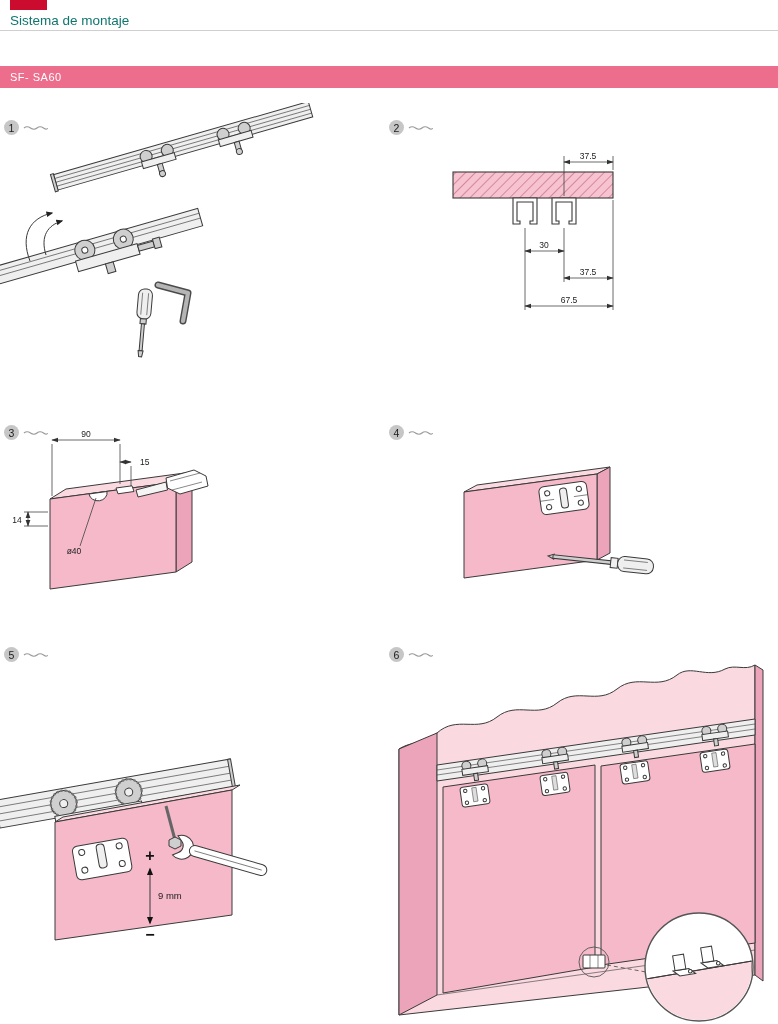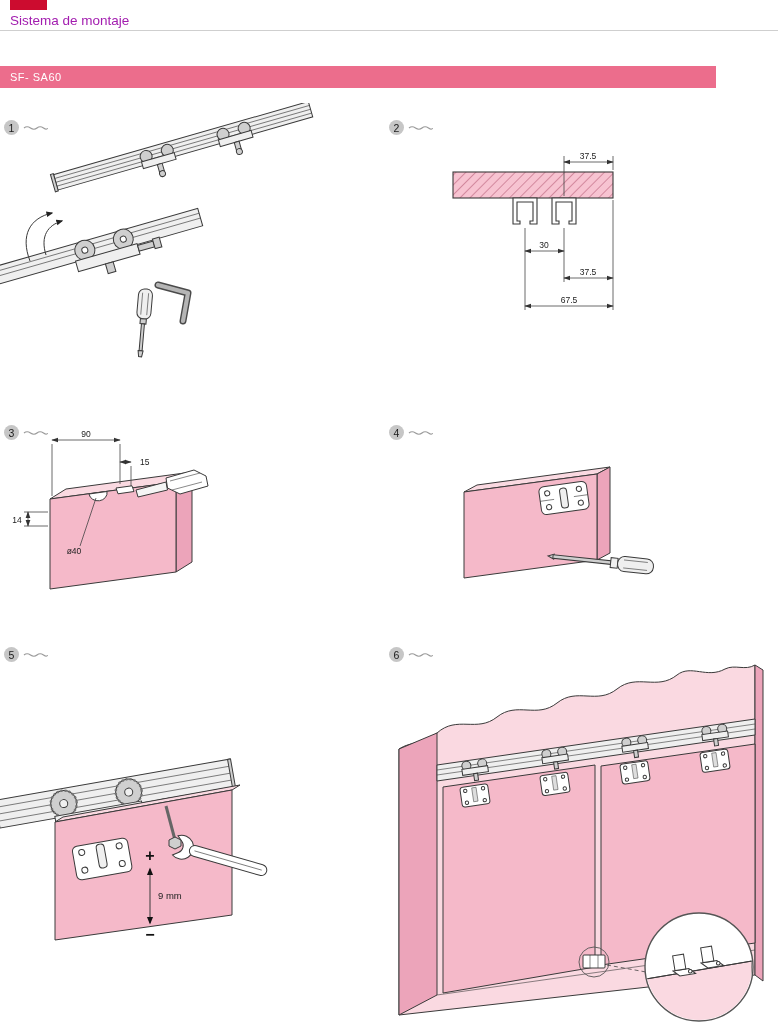--- a/index.html
+++ b/index.html
@@ -1,21 +1,21 @@
 <!DOCTYPE html>
 <html style="--brand_red: #cc0c2f; --banner_bg: #ec6d8c; --banner_text: #ffffff; --panel_pink: #f5b9c9; --panel_pink_light: #fad9e1; --panel_pink_dark: #eca4ba; --line_color: #3a3a3a; --step_badge_bg: #c6c6c6;"><head>
 <meta charset="utf-8">
 <style>
   html,body{margin:0;padding:0;background:#fff;}
   .page{position:relative;width:778px;height:1024px;background:#fff;overflow:hidden;
         font-family:"Liberation Sans", sans-serif;}
   .brand-logo{position:absolute;left:10px;top:0;width:37px;height:10px;background:var(--brand_red,#cc0c2f);}
-  .doc-title{position:absolute;left:10px;top:13px;font-size:13.5px;color:#a21caf;}
+  .doc-title{position:absolute;left:10px;top:13px;font-size:13.5px;color:#0f766e;}
   .title-rule{position:absolute;left:0;top:30px;width:778px;height:1px;background:#cfcfcf;}
-  .model-banner{position:absolute;left:0;top:66px;width:716px;height:22px;background:var(--banner_bg,#ec6d8c);}
+  .model-banner{position:absolute;left:0;top:66px;width:778px;height:22px;background:var(--banner_bg,#ec6d8c);}
   .model-banner span{display:block;padding-left:10px;font-size:11px;line-height:22px;color:var(--banner_text,#fff);letter-spacing:.5px;}
   .step-marker{position:absolute;display:flex;align-items:center;gap:4px;z-index:5;}
   .step-num{width:15px;height:15px;border-radius:50%;background:var(--step_badge_bg,#c6c6c6);
             color:#1a1a1a;font-size:10.5px;display:flex;align-items:center;justify-content:center;}
   .fig{position:absolute;}
   .fp {fill:var(--panel_pink,#f5b9c9);stroke:var(--line_color,#3a3a3a);stroke-width:1;}
   .fpl{fill:var(--panel_pink_light,#fad9e1);stroke:var(--line_color,#3a3a3a);stroke-width:1;}
   .fpd{fill:var(--panel_pink_dark,#eca4ba);stroke:var(--line_color,#3a3a3a);stroke-width:1;}
   .fw {fill:#fff;stroke:var(--line_color,#3a3a3a);stroke-width:1;}
   .fm {fill:#efefef;stroke:var(--line_color,#3a3a3a);stroke-width:1;}

